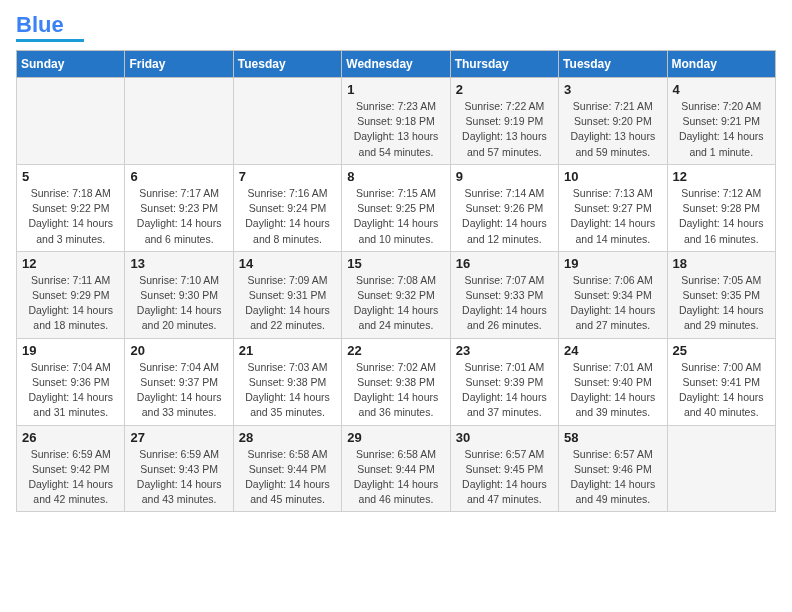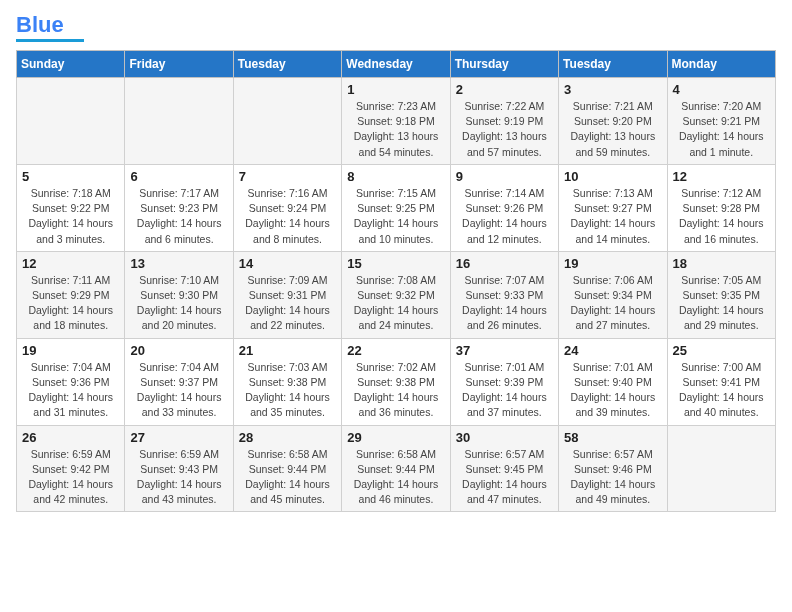--- a/index.html
+++ b/index.html
@@ -200,21 +200,21 @@
         </td>
         <td>
           <span class="day-number">21</span>
           <div class="day-info">Sunrise: 7:03 AM<br>Sunset: 9:38 PM<br>Daylight: 14 hours<br>and 35 minutes.</div>
         </td>
         <td>
           <span class="day-number">22</span>
           <div class="day-info">Sunrise: 7:02 AM<br>Sunset: 9:38 PM<br>Daylight: 14 hours<br>and 36 minutes.</div>
         </td>
         <td>
-          <span class="day-number">37</span>
+          <span class="day-number">23</span>
           <div class="day-info">Sunrise: 7:01 AM<br>Sunset: 9:39 PM<br>Daylight: 14 hours<br>and 37 minutes.</div>
         </td>
         <td>
           <span class="day-number">24</span>
           <div class="day-info">Sunrise: 7:01 AM<br>Sunset: 9:40 PM<br>Daylight: 14 hours<br>and 39 minutes.</div>
         </td>
         <td>
           <span class="day-number">25</span>
           <div class="day-info">Sunrise: 7:00 AM<br>Sunset: 9:41 PM<br>Daylight: 14 hours<br>and 40 minutes.</div>
         </td>

